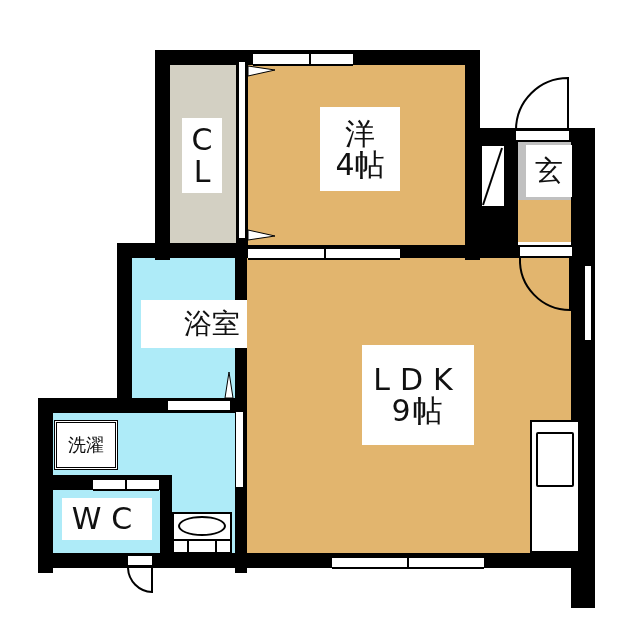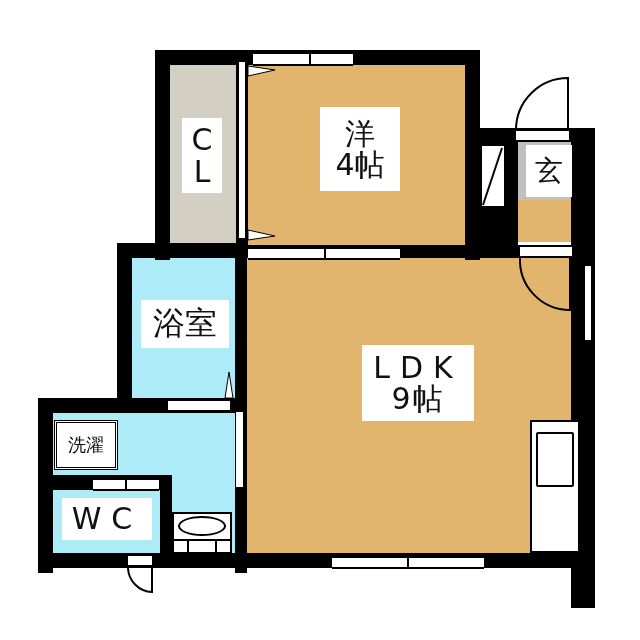--- a/index.html
+++ b/index.html
@@ -92,24 +92,24 @@
   <span>C</span>
   <span>L</span>
 </div>
 <div class="label" style="left:320px;top:107px;width:80px;height:84px;font-size:30px;">
   <span>洋</span>
   <span>4帖</span>
 </div>
 <div class="label" style="left:526px;top:145px;width:46px;height:52px;font-size:28px;">
   <span>玄</span>
 </div>
-<div class="label" style="left:141px;top:300px;width:88px;height:48px;font-size:32px;">
+<div class="label" style="left:141px;top:300px;width:70px;height:48px;font-size:28px;padding-left:36px;">
   <span>浴室</span>
 </div>
-<div class="label" style="left:362px;top:345px;width:112px;height:76px;font-size:30px;letter-spacing:10px;">
+<div class="label" style="left:362px;top:345px;width:112px;height:100px;font-size:30px;letter-spacing:10px;">
   <span>LDK</span>
   <span style="letter-spacing:2px;">9帖</span>
 </div>
 <div class="label" style="left:60px;top:428px;width:52px;height:34px;font-size:18px;">
   <span>洗濯</span>
 </div>
 <div class="label" style="left:62px;top:498px;width:90px;height:42px;font-size:30px;letter-spacing:10px;">
   <span>WC</span>
 </div>
 

